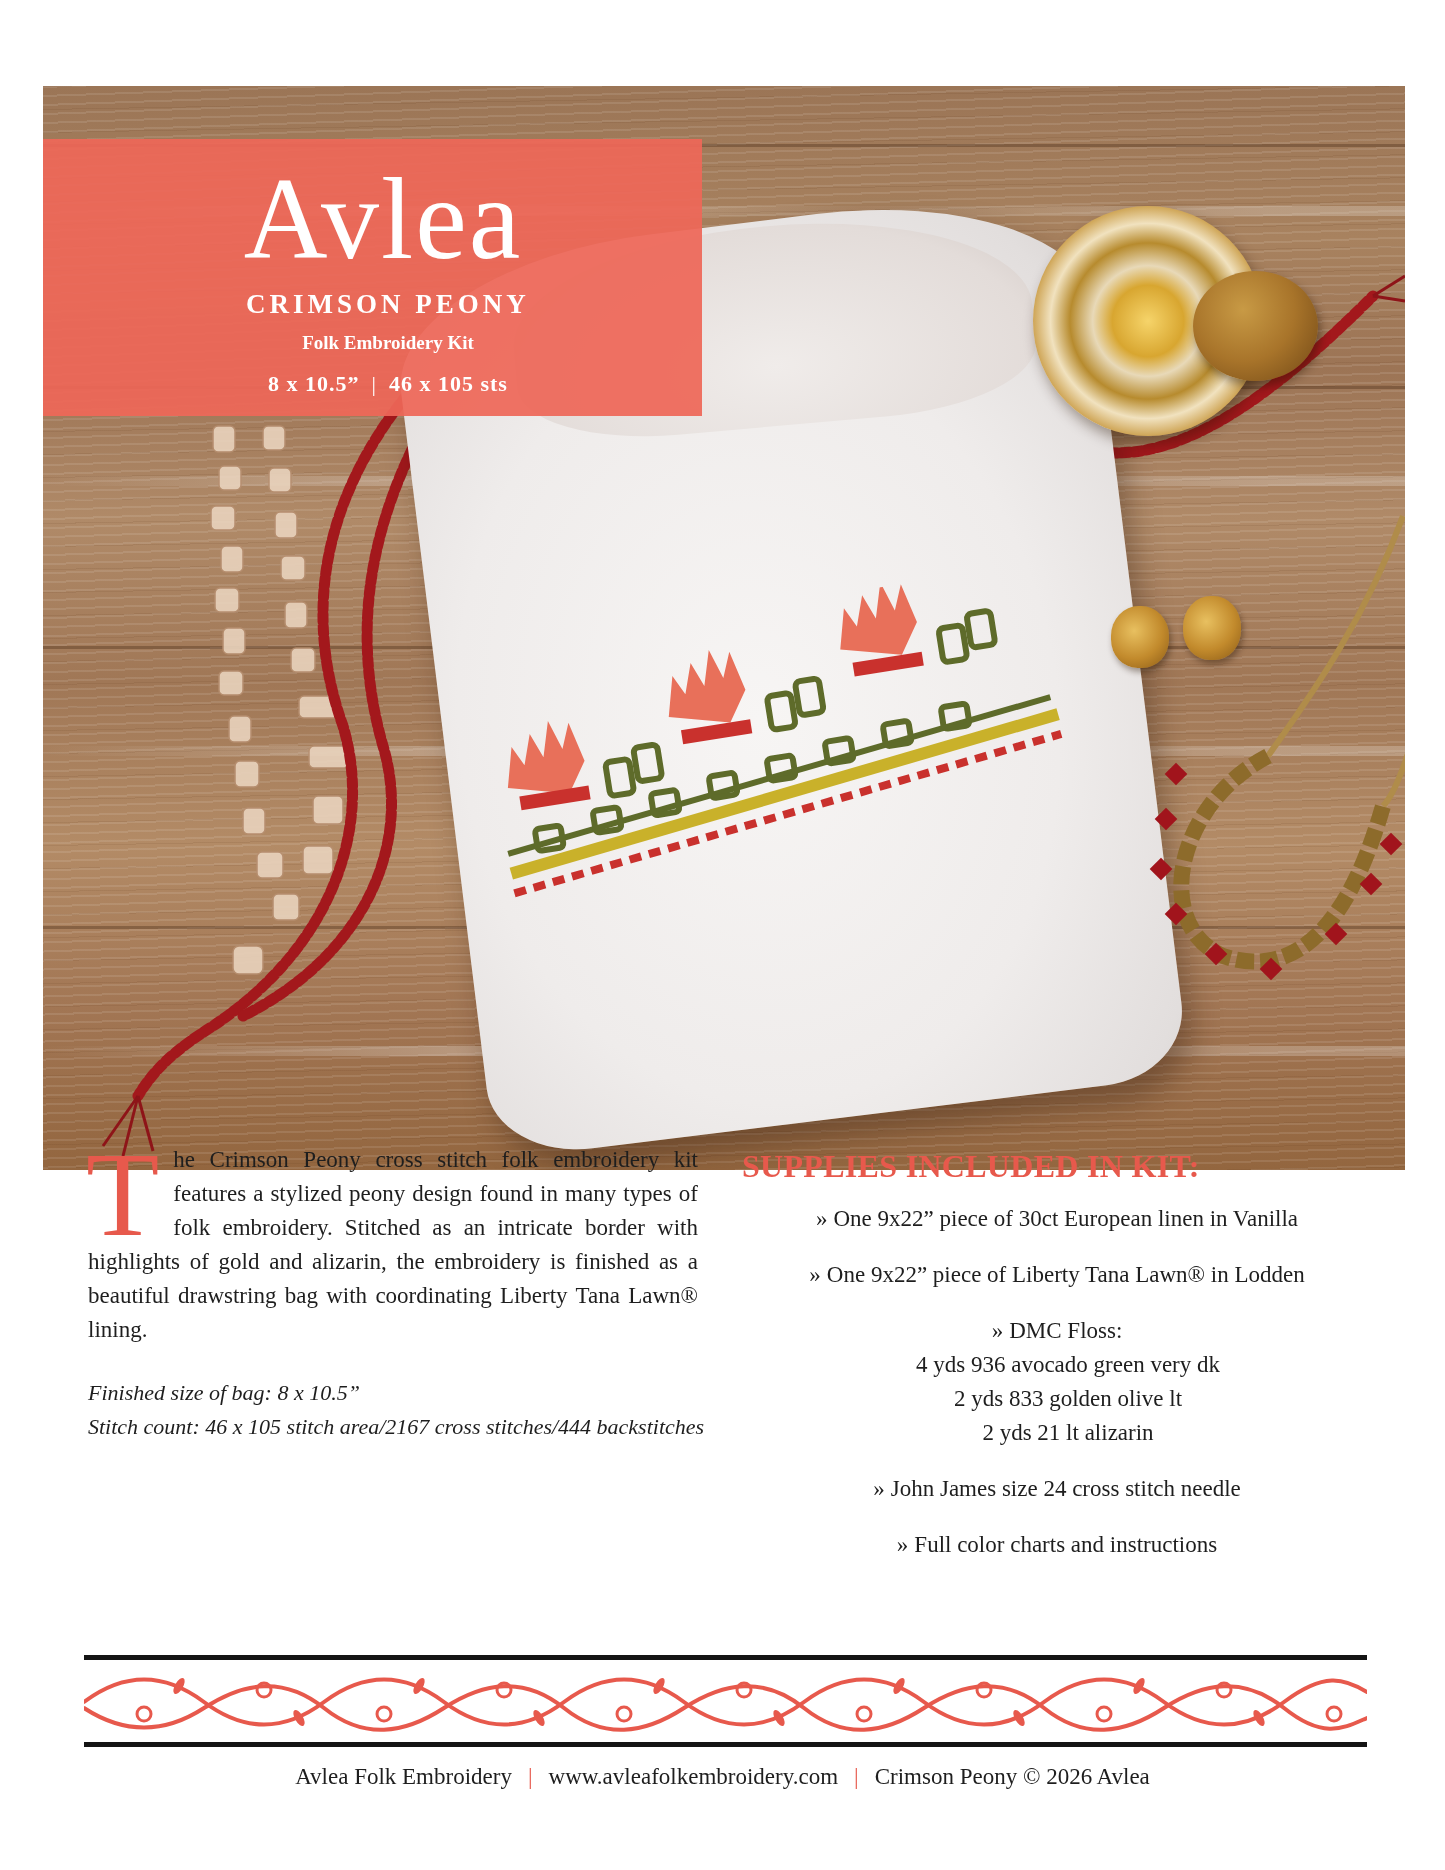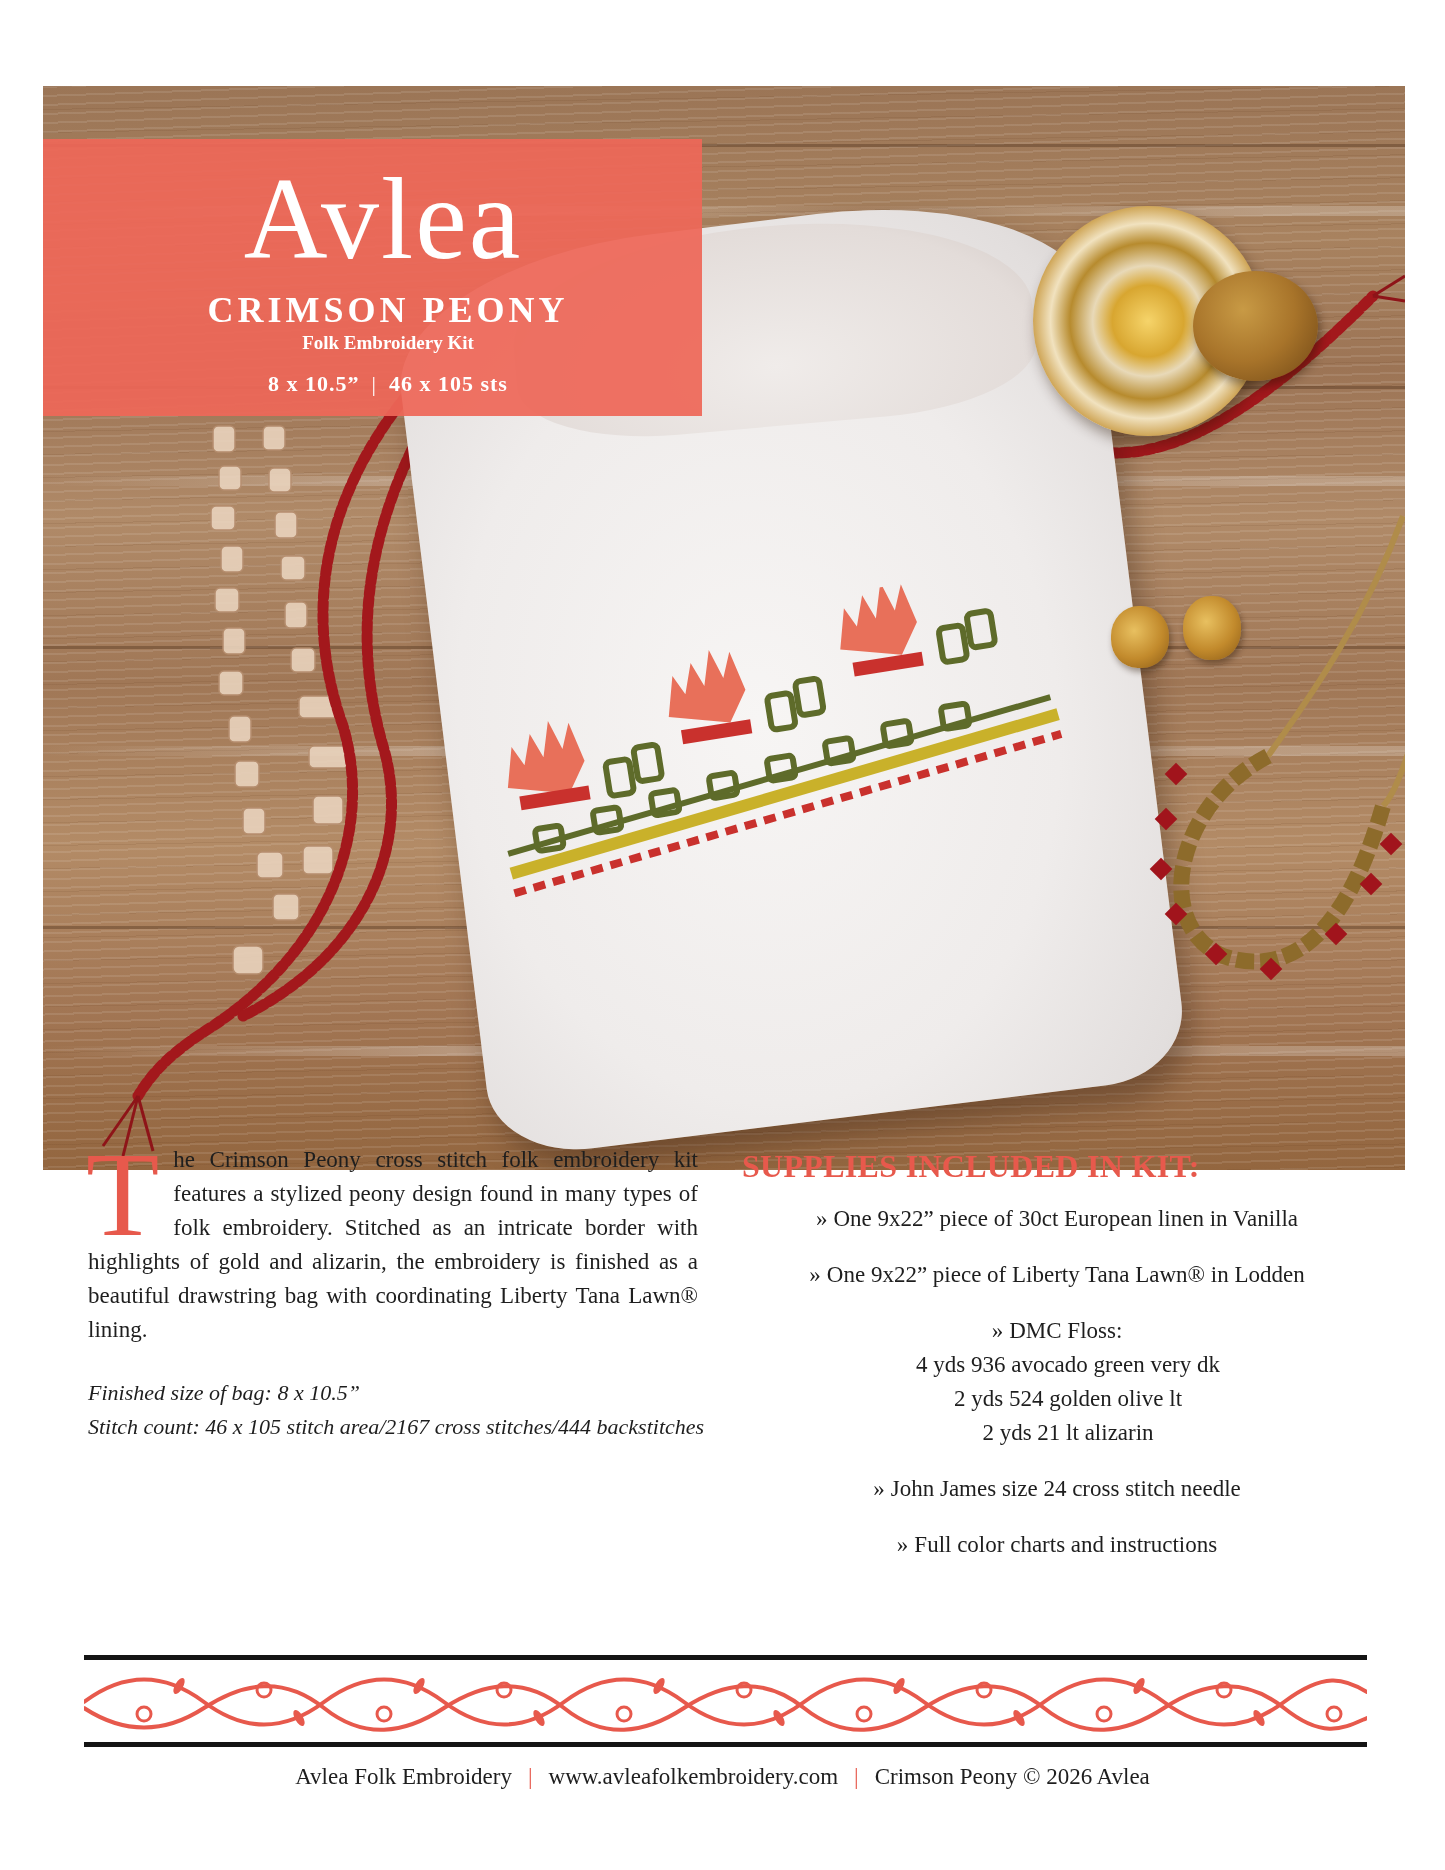--- a/index.html
+++ b/index.html
@@ -59,21 +59,21 @@
   
   .beads { position: absolute; left: 130px; top: 330px; width: 200px; height: 650px; }
 
   
   .title-box {
     position: absolute; left: 43px; top: 95px; width: 659px; height: 277px;
     background: rgba(238,103,88,0.93);
     color: #ffffff; text-align: center;
   }
   .brand { position: absolute; left: 100px; top: 22px; width: 480px; font-size: 116px; line-height: 1; letter-spacing: 2px; font-family: "Liberation Serif", serif; }
-  .kit-name { position: absolute; left: 125px; top: 150px; width: 440px; font-size: 36px; letter-spacing: 4px; font-weight: bold; }
+  .kit-name { position: absolute; left: 125px; top: 150px; width: 440px; font-size: 27px; letter-spacing: 4px; font-weight: bold; }
   .kit-type { position: absolute; left: 125px; top: 193px; width: 440px; font-size: 19px; font-weight: bold; }
   .kit-dims { position: absolute; left: 125px; top: 232px; width: 440px; font-size: 22px; font-weight: bold; letter-spacing: 1px; }
   .kit-dims .sep { margin: 0 12px; font-weight: normal; }
 
   
   .intro {
     position: absolute; left: 88px; top: 1143px; width: 610px;
     font-size: 23px; line-height: 34px; text-align: justify; color: #1e1e1e;
   }
   .dropcap {
@@ -229,21 +229,21 @@
   <div>Stitch count: 46 x 105 stitch area/2167 cross stitches/444 backstitches</div>
 </div>
 
 <div class="supplies-title">SUPPLIES INCLUDED IN KIT:</div>
 <ul class="supplies">
   <li><span class="bullet">»</span><span>One 9x22” piece of 30ct European linen in Vanilla</span></li>
   <li><span class="bullet">»</span><span>One 9x22” piece of Liberty Tana Lawn® in Lodden</span></li>
   <li>
     <span class="bullet">»</span><span>DMC Floss:</span>
     <div class="floss-sub">4 yds 936 avocado green very dk</div>
-    <div class="floss-sub">2 yds 524 golden olive lt</div>
+    <div class="floss-sub">2 yds 833 golden olive lt</div>
     <div class="floss-sub">2 yds 21 lt alizarin</div>
   </li>
   <li><span class="bullet">»</span><span>John James size 24 cross stitch needle</span></li>
   <li><span class="bullet">»</span><span>Full color charts and instructions</span></li>
 </ul>
 
 <div class="rule" style="top:1655px"></div>
 <svg class="ornament" viewBox="0 0 1283 68" preserveAspectRatio="none">
   <g fill="none" stroke="#e7594c" stroke-width="4" stroke-linecap="round">
     <path d="M0 34 C 40 4, 80 4, 120 34 S 200 64, 240 34 S 320 4, 360 34 S 440 64, 480 34 S 560 4, 600 34 S 680 64, 720 34 S 800 4, 840 34 S 920 64, 960 34 S 1040 4, 1080 34 S 1160 64, 1200 34 S 1260 10, 1283 24"></path>

